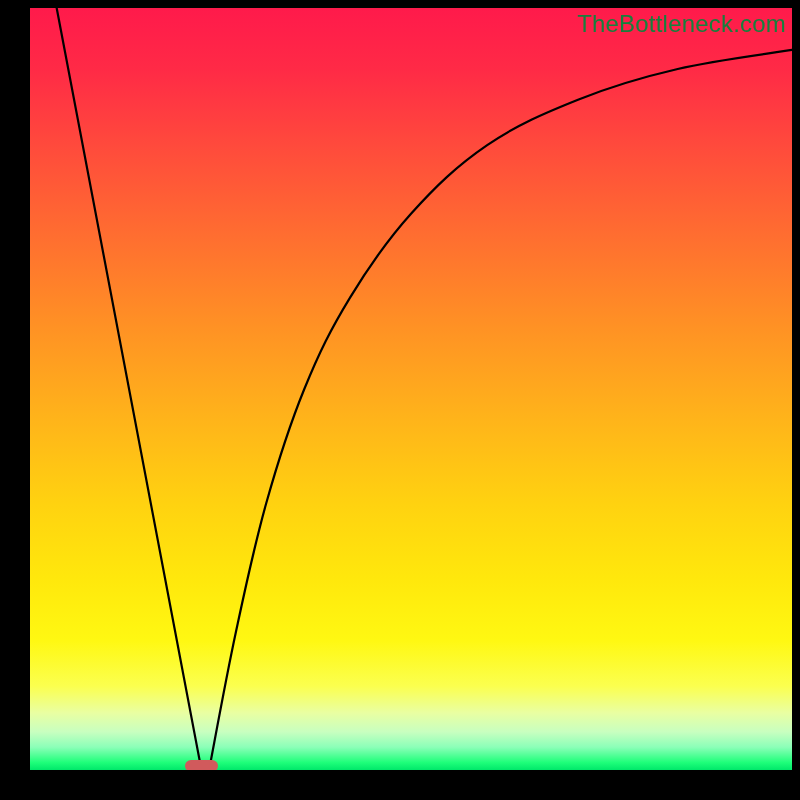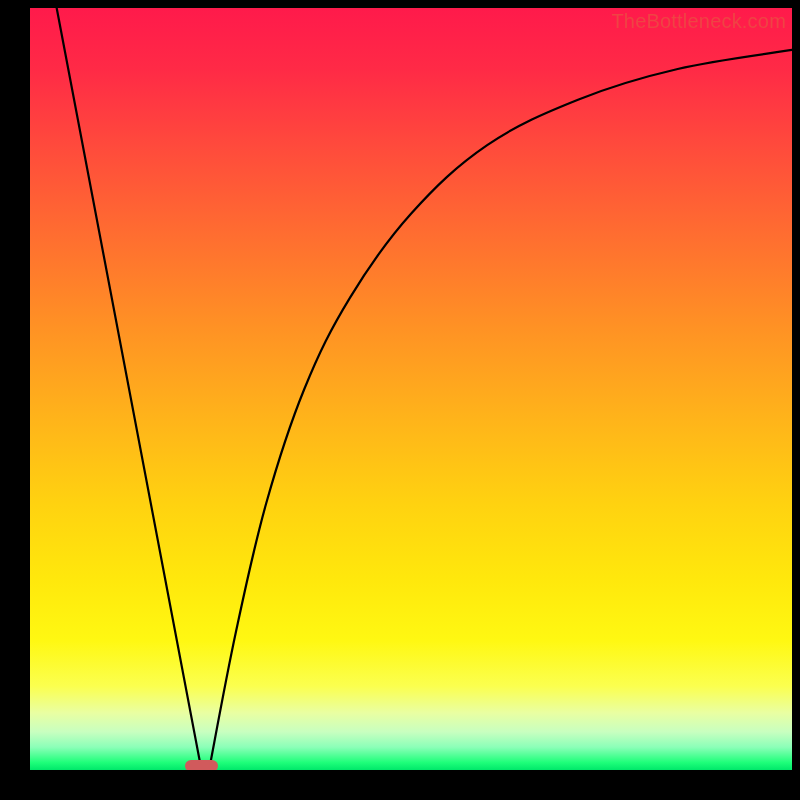--- a/index.html
+++ b/index.html
@@ -47,23 +47,23 @@
       #c8ffc0 95%,
       #8bffb8 97%,
       #1fff7a 99%,
       #00e86a 100%
     );
   }
   .watermark {
     position: absolute;
     top: 2px;
     right: 6px;
-    font-size: 20px;
+    font-size: 24px;
     font-weight: 500;
-    color: #ef4444;
+    color: #15803d;
     letter-spacing: 0.2px;
     user-select: none;
   }
   svg.curve {
     position: absolute;
     left: 0;
     top: 0;
   }
   .marker {
     position: absolute;

